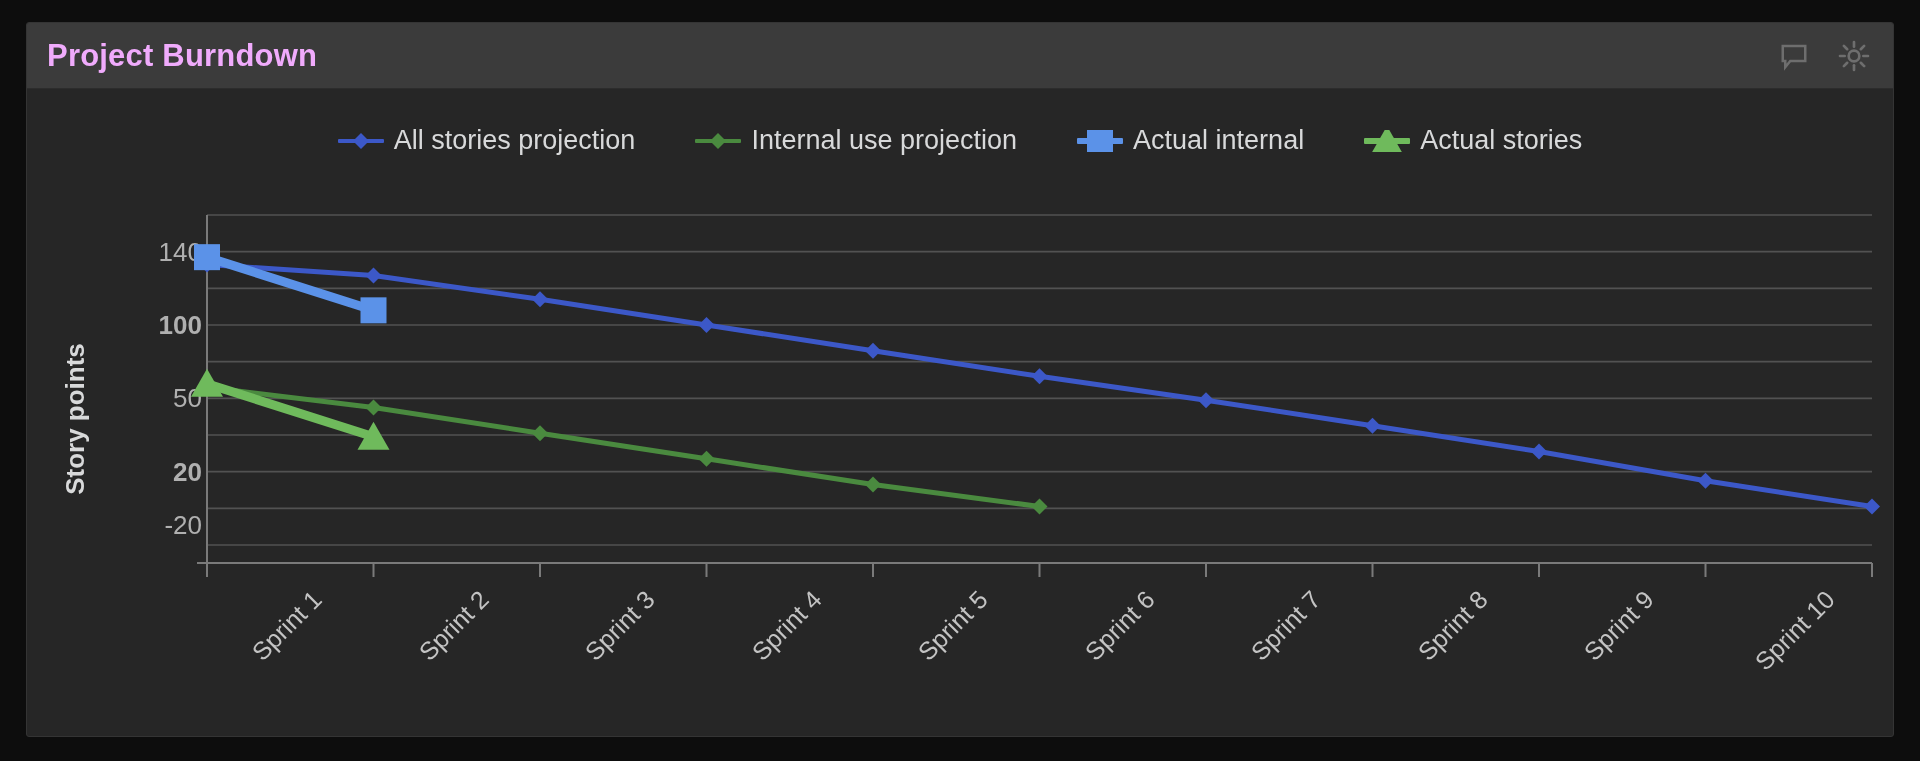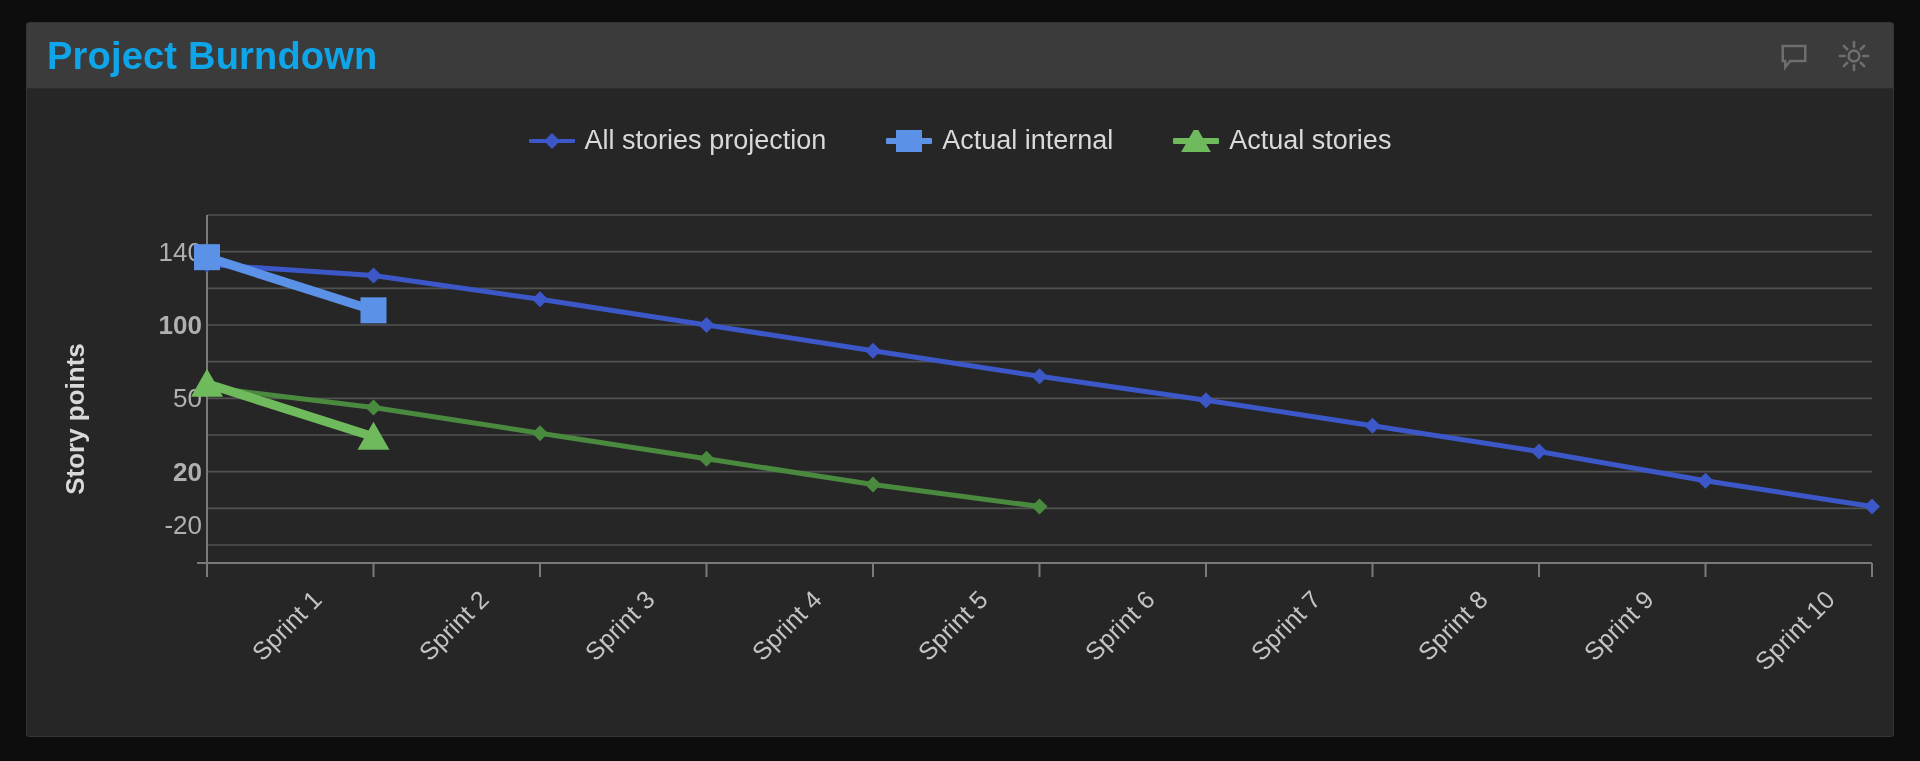--- a/index.html
+++ b/index.html
@@ -24,23 +24,23 @@
     position:relative;
     height:66px;
     background:#3b3b3b;
     border-bottom:1px solid #2c2c2c;
     box-sizing:border-box;
   }
   .panel-title{
     position:absolute;
     left:20px; top:50%;
     transform:translateY(-50%);
-    font-size:38px;
+    font-size:31px;
     font-weight:bold;
-    color:#0ea5e9;
+    color:#f0abfc;
     letter-spacing:.2px;
     white-space:nowrap;
   }
   .header-icons{
     position:absolute;
     right:22px; top:50%;
     transform:translateY(-50%);
     display:flex;
     align-items:center;
     gap:26px;
@@ -159,20 +159,29 @@
 
     <div class="legend" id="legend">
         <div class="legend-item">
           <span class="legend-swatch">
             <span class="lbar" style="background: rgb(60, 88, 200); height: 4px; top: 9px;"></span>
             <svg width="46" height="22" style="position: absolute; left: 0px; top: 0px;">
               <polygon points="23,3 31,11 23,19 15,11" fill="#3c58c8"></polygon>
             </svg>
           </span>
           <span class="legend-label">All stories projection</span>
+        </div>
+        <div class="legend-item">
+          <span class="legend-swatch">
+            <span class="lbar" style="background: rgb(74, 138, 63); height: 4px; top: 9px;"></span>
+            <svg width="46" height="22" style="position: absolute; left: 0px; top: 0px;">
+              <polygon points="23,3 31,11 23,19 15,11" fill="#4a8a3f"></polygon>
+            </svg>
+          </span>
+          <span class="legend-label">Internal use projection</span>
         </div>
         <div class="legend-item">
           <span class="legend-swatch">
             <span class="lbar" style="background: rgb(91, 146, 232); height: 6px; top: 8px;"></span>
             <svg width="46" height="22" style="position: absolute; left: 0px; top: 0px;">
               <rect x="10" y="-2" width="26" height="26" fill="#5b92e8"></rect>
             </svg>
           </span>
           <span class="legend-label">Actual internal</span>
         </div>

